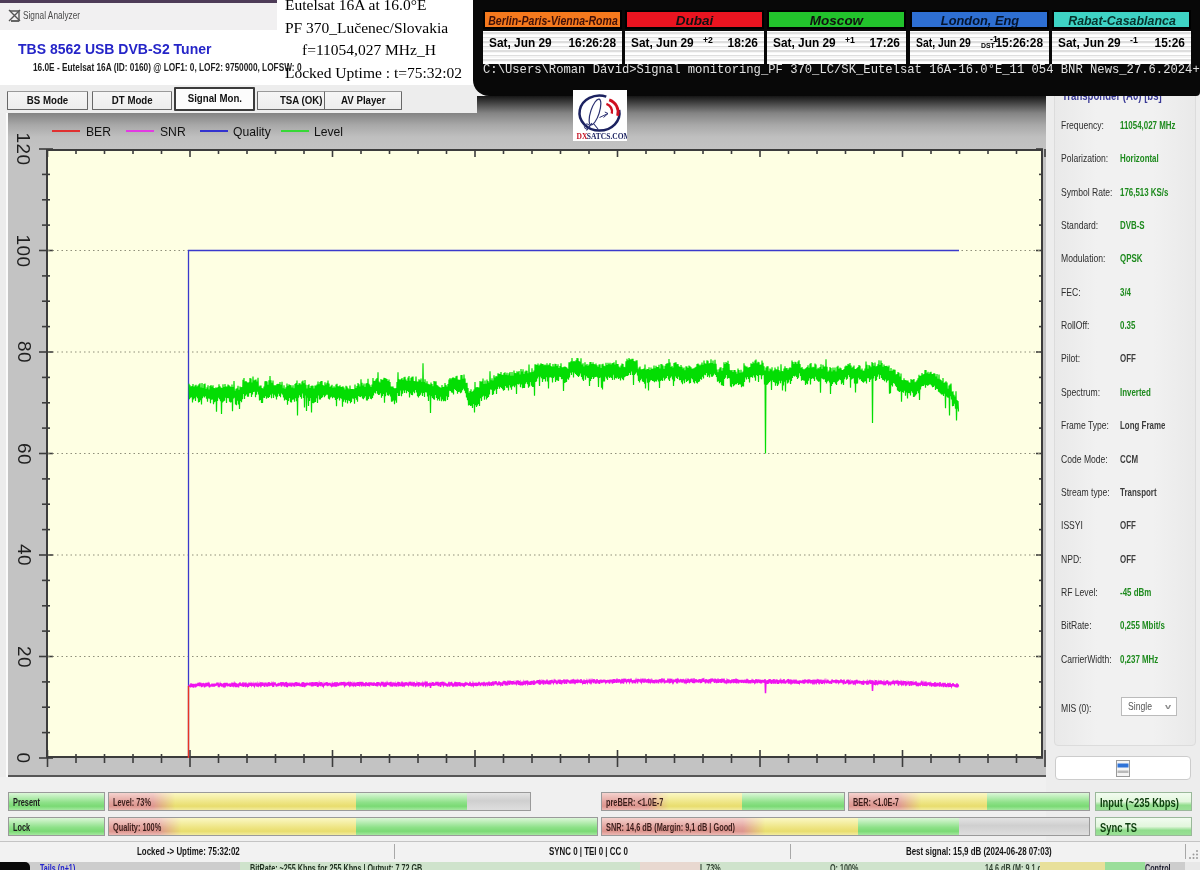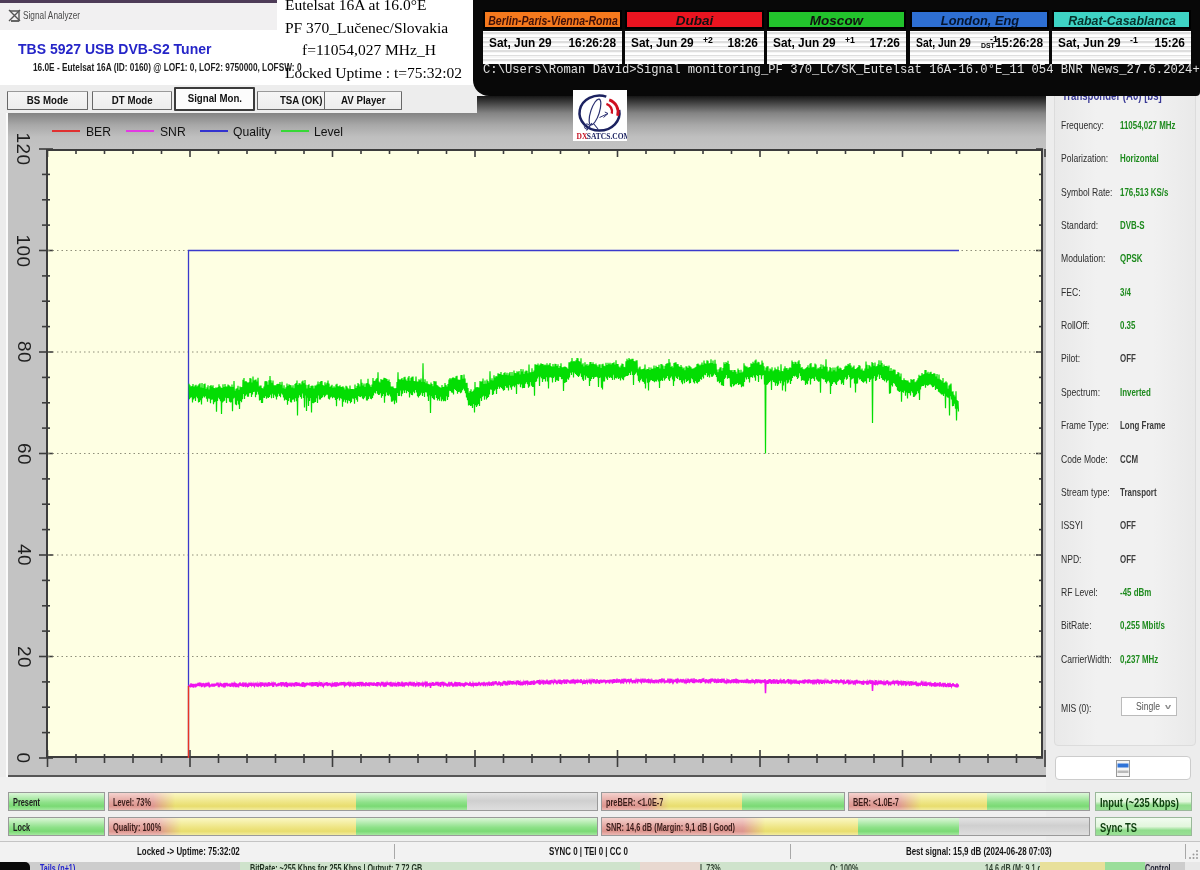--- a/index.html
+++ b/index.html
@@ -46,21 +46,21 @@
 .leg{position:absolute;top:130px;height:2px;width:28px}
 .legt{position:absolute;top:124px;font-size:13.5px;color:#111;transform:scaleX(.9) translateZ(0);transform-origin:0 50%}
 
 #sidebar{left:1046px;top:96px;width:154px;height:774px;background:#ededed}
 #sidegroup{left:1054px;top:86px;width:142px;height:660px;background:linear-gradient(90deg,#e9e9e9,#f1f1f1 30%,#f1f1f1 70%,#e9e9e9);border:1px solid #dcdcdc;border-radius:4px;box-sizing:border-box}
 #sgtitle{left:1062px;top:89px;font-size:12px;font-weight:bold;color:#3a3a96;transform:scaleX(.8) translateZ(0);transform-origin:0 50%;white-space:nowrap}
 .slab{position:absolute;left:1061px;font-size:11px;color:#2e2e2e;transform:scaleX(.78) translateZ(0);transform-origin:0 50%;white-space:nowrap}
 .sval{position:absolute;left:1120px;font-size:11px;font-weight:bold;transform:scaleX(.72) translateZ(0);transform-origin:0 50%;white-space:nowrap}
 .green{color:#1d8a1d}.dark{color:#3d3d3d}
 #misbox{left:1121px;top:697px;width:56px;height:19px;background:#fff;border:1px solid #bbb;box-sizing:border-box;
- font-size:10.5px;color:#555;line-height:17px;padding-left:14px}
+ font-size:10.5px;color:#555;line-height:17px;padding-left:6px}
 #mischev{left:1165px;top:697px;font-size:11px;color:#8a8a8a;line-height:19px;font-weight:bold;transform:scaleY(.6) translateZ(0)}
 #whitebtn{left:1055px;top:756px;width:136px;height:24px;background:#fff;border:1px solid #ccc;border-radius:4px;box-sizing:border-box}
 
 .bar{position:absolute;height:19px;border:1px solid #9a9a9a;box-sizing:border-box;overflow:hidden}
 .seg{position:absolute;top:0;bottom:0}
 .segpink{background:linear-gradient(#f5d2ce,#e2a29c 55%,#dd958e 78%,#ecb9b4)}
 .segyel{background:linear-gradient(#fbf8c4,#eee584 55%,#e8dd6e 78%,#f2eca0)}
 .seggreen{background:linear-gradient(#dcf7d8,#8ee189 55%,#7ada74 78%,#a5e8a0)}
 .seggray{background:linear-gradient(#e3e3e3,#cfcfcf 45%,#dedede)}
 .barlab{position:absolute;left:4px;top:3px;font-size:10.5px;font-weight:bold;color:#33201e;white-space:nowrap;
@@ -242,21 +242,21 @@
 <svg class="abs" style="left:7px;top:8px" width="15" height="15" viewBox="0 0 15 15">
  <g stroke="#555" stroke-width="1.4" fill="none">
   <path d="M2 2 L13 13 M13 2 L2 13"></path>
   <path d="M3 3 L12 3 L12 12"></path>
   <path d="M4 13 h8" stroke-width="1.8"></path>
  </g>
 </svg>
 <div class="abs" id="titletxt">Signal Analyzer</div>
 <div class="abs" id="appwhite"></div>
 <div class="abs" id="whitebox"></div>
-<div class="abs" id="tbsline">TBS 5927 USB DVB-S2 Tuner</div>
+<div class="abs" id="tbsline">TBS 8562 USB DVB-S2 Tuner</div>
 <div class="abs" id="lofline">16.0E - Eutelsat 16A (ID: 0160) @ LOF1: 0, LOF2: 9750000, LOFSW: 0</div>
 <div class="abs" id="btnbar"></div>
 <div class="btn" style="left:7px;width:81px"><span>BS Mode</span></div>
 <div class="btn" style="left:92px;width:80px"><span>DT Mode</span></div>
 <div class="btn btnact" style="left:174px;width:81px"><span>Signal Mon.</span></div>
 <div class="btn" style="left:257px;width:88px"><span>TSA (OK)</span></div>
 <div class="btn" style="left:324px;width:78px"><span>AV Player</span></div>
 
 <div class="abs" id="blackbox"></div>
 <div class="abs clkhdr" style="left:483px;width:139px;background:#f5791d;color:#401008">
@@ -361,21 +361,21 @@
  <rect x="1.5" y="10.5" width="11" height="2.5" fill="#b9b9b9"></rect>
 </svg>
 <div class="bar" style="left:8px;top:792px;width:97px">
     <div class="seg seggreen" style="left:0px;width:97px"></div>
     <div class="barlab" style="color:#1c1c1c">Present</div>
   </div>
 <div class="bar" style="left:8px;top:817px;width:97px">
     <div class="seg seggreen" style="left:0px;width:97px"></div>
     <div class="barlab" style="color:#1c1c1c">Lock</div>
   </div>
-<div class="bar" style="left:108px;top:792px;width:490px">
+<div class="bar" style="left:108px;top:792px;width:423px">
     <div class="seg segyel" style="left:0px;width:247px"></div>
     <div class="seg seggreen" style="left:247px;width:111px"></div>
     <div class="seg seggray" style="left:358px;width:132px"></div>
     <div class="seg segpink" style="left:0;width:66px;-webkit-mask-image:linear-gradient(90deg,#000 0 44px,transparent);mask-image:linear-gradient(90deg,#000 0 44px,transparent)"></div>
     <div class="barlab" style="color:#3a1d1a">Level: 73%</div>
   </div>
 <div class="bar" style="left:108px;top:817px;width:490px">
     <div class="seg segyel" style="left:0px;width:247px"></div>
     <div class="seg seggreen" style="left:247px;width:243px"></div>
     <div class="seg segpink" style="left:0;width:72px;-webkit-mask-image:linear-gradient(90deg,#000 0 50px,transparent);mask-image:linear-gradient(90deg,#000 0 50px,transparent)"></div>

